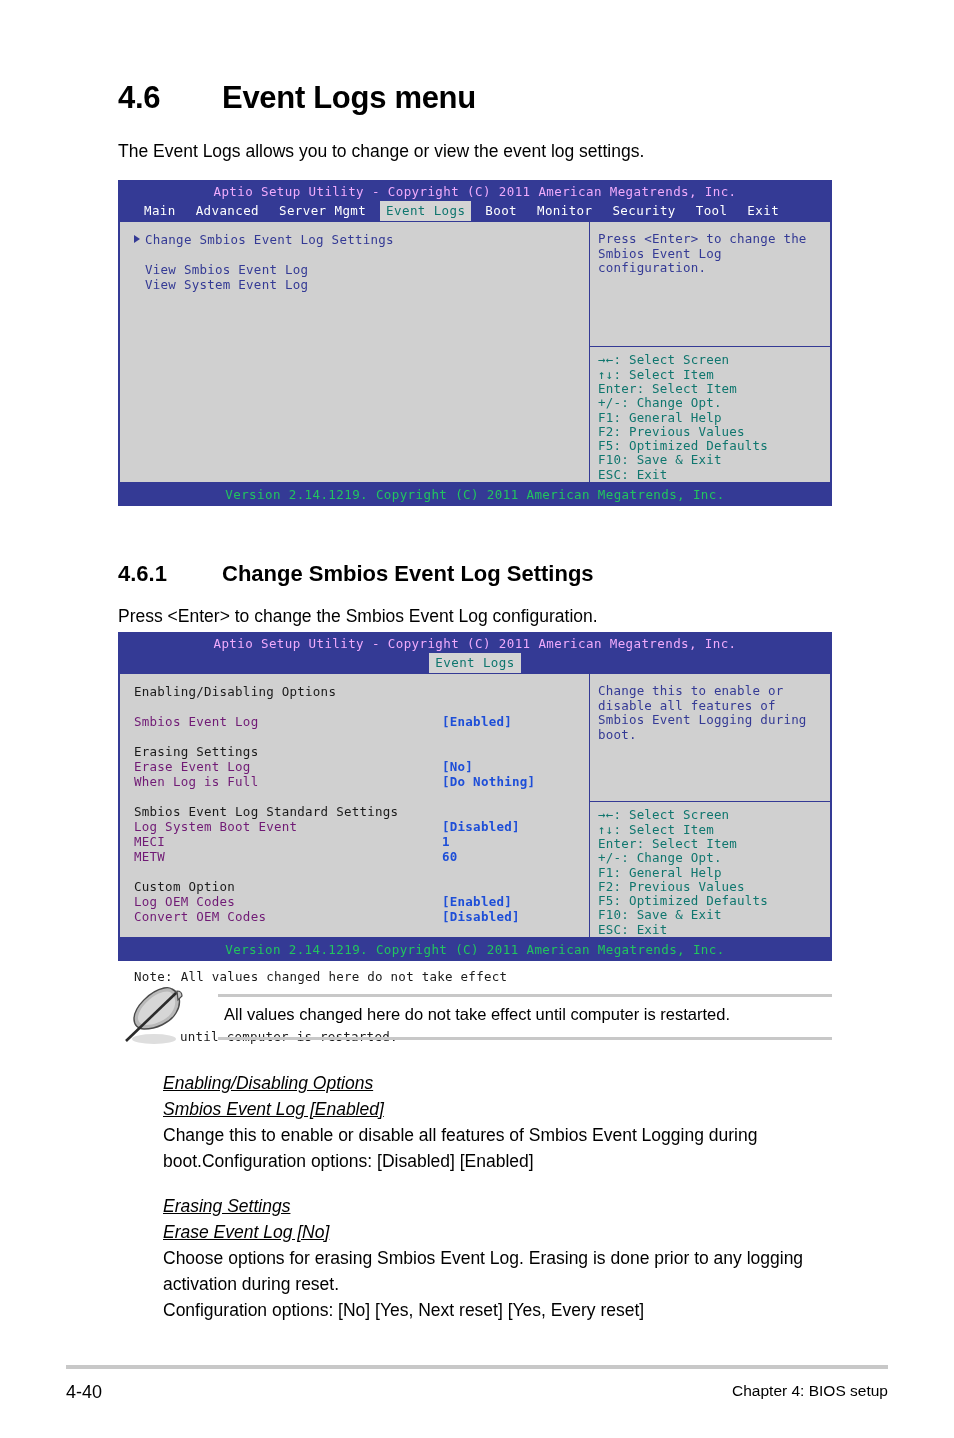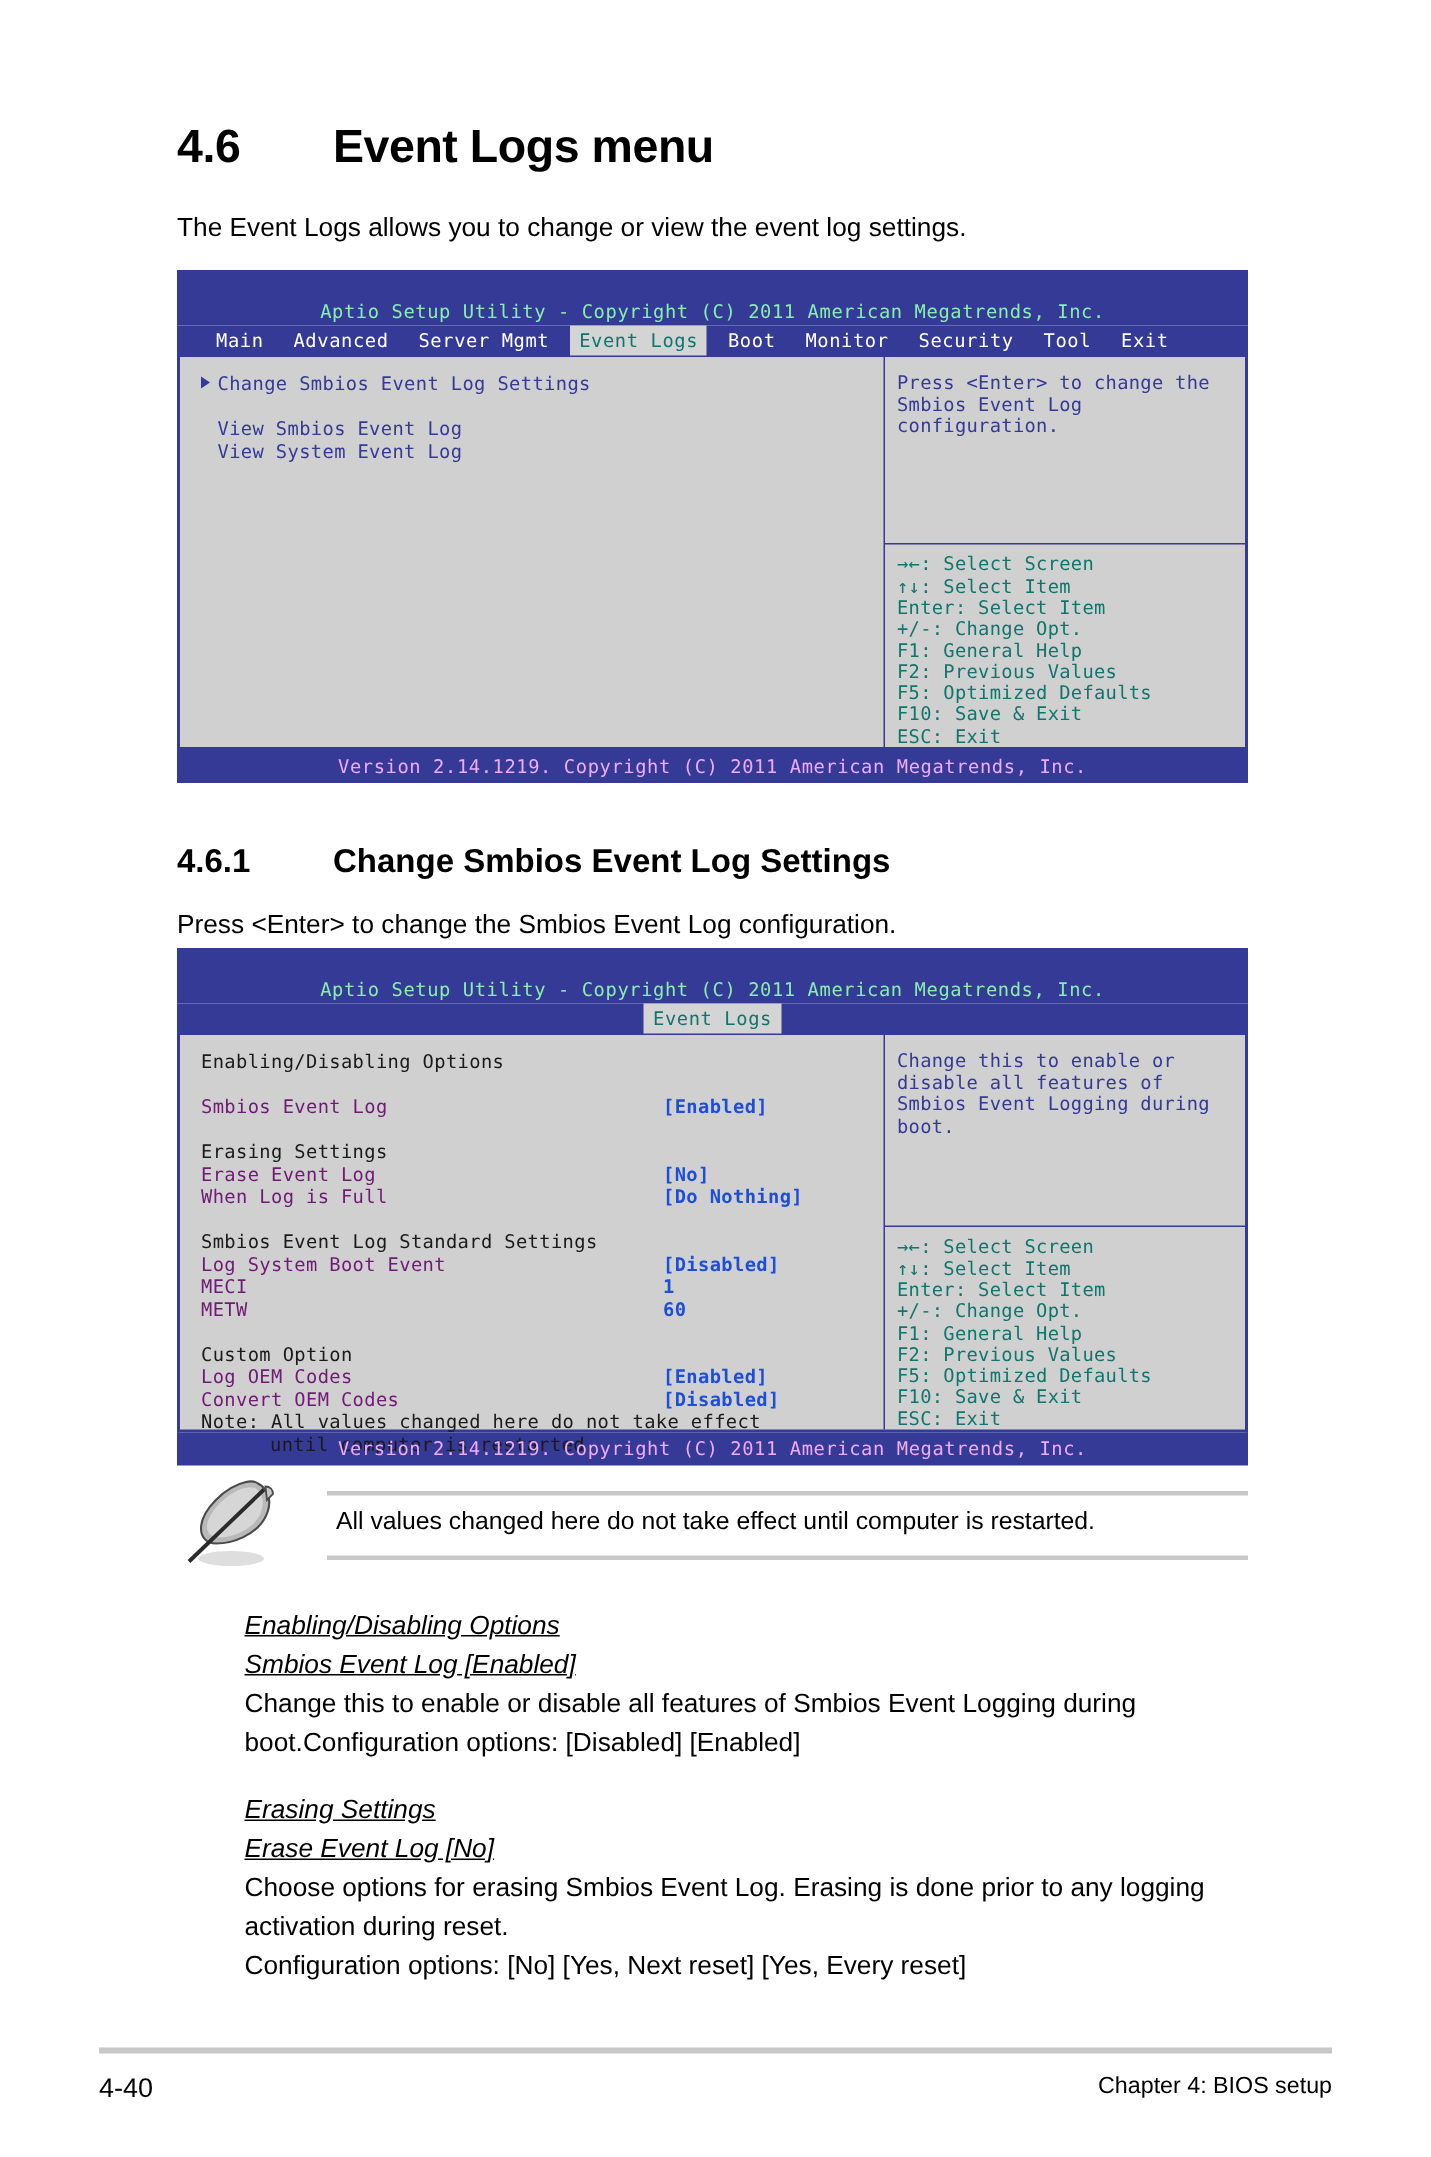--- a/index.html
+++ b/index.html
@@ -65,26 +65,26 @@
     position: absolute;
     width: 714px;
     background: #ffffff;
     font-family: "DejaVu Sans Mono", "Liberation Mono", monospace;
   }
   .bios-1 { left: 118px; top: 180px; }
   .bios-2 { left: 118px; top: 632px; }
 
   .bios-titlebar {
     background: #343a95;
-    color: #86efac;
+    color: #f0abfc;
     text-align: center;
     font-size: 12.5px;
     letter-spacing: 0.4px;
     line-height: 19px;
-    padding-top: 18px;
+    padding-top: 2px;
     white-space: nowrap;
   }
 
   .bios-menubar {
     background: #343a95;
     color: #ffffff;
     font-size: 12.5px;
     letter-spacing: 0.4px;
     line-height: 20px;
     height: 21px;
@@ -139,21 +139,21 @@
     padding: 6px 6px 0 8px;
     font-size: 12.5px;
     line-height: 14.3px;
     letter-spacing: 0.2px;
     color: #0f766e;
     flex: 1;
   }
 
   .bios-footer {
     background: #343a95;
-    color: #f0abfc;
+    color: #22c55e;
     text-align: center;
     font-size: 12.5px;
     letter-spacing: 0.4px;
     line-height: 21px;
     height: 22px;
     white-space: nowrap;
   }
 
   
   .sect-head { color: #1a1a1a; white-space: nowrap; }
@@ -165,21 +165,21 @@
   .arrow-row .tri {
     display: inline-block;
     width: 0; height: 0;
     border-left: 6px solid #343a95;
     border-top: 4.5px solid transparent;
     border-bottom: 4.5px solid transparent;
     margin-right: 5px;
     vertical-align: 1px;
   }
   .sub-row { white-space: nowrap; color: #343a95; padding-left: 11px; }
-  .note-line { color: #1a1a1a; white-space: nowrap; }
+  .note-line { color: #1a1a1a; white-space: nowrap; margin-top: 45px; }
   .note-line.indent { padding-left: 46px; }
 
   
   .notebox {
     position: absolute;
     left: 118px;
     top: 985px;
     width: 714px;
     height: 60px;
   }

